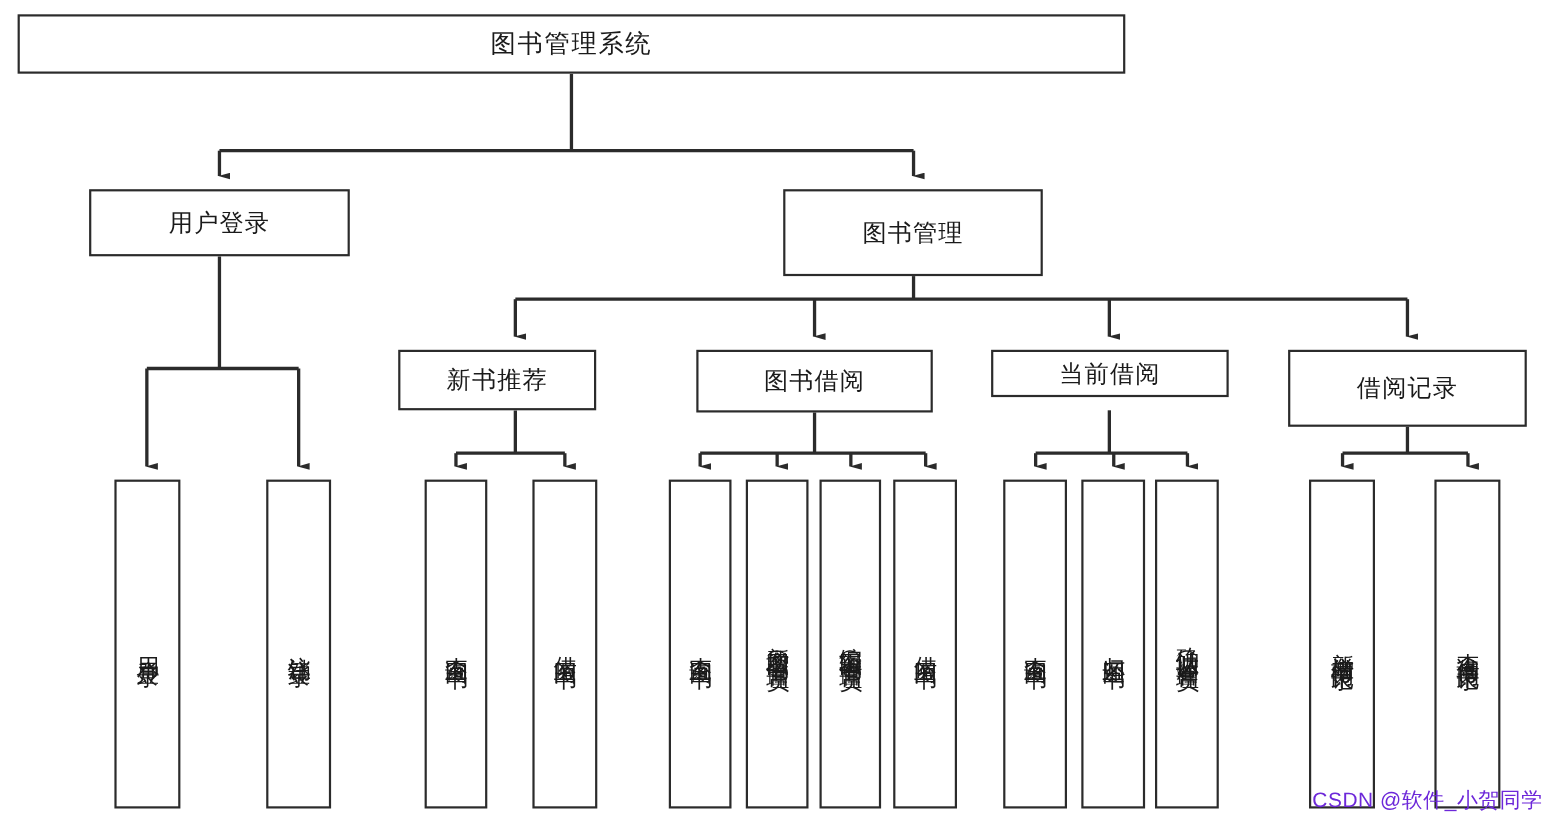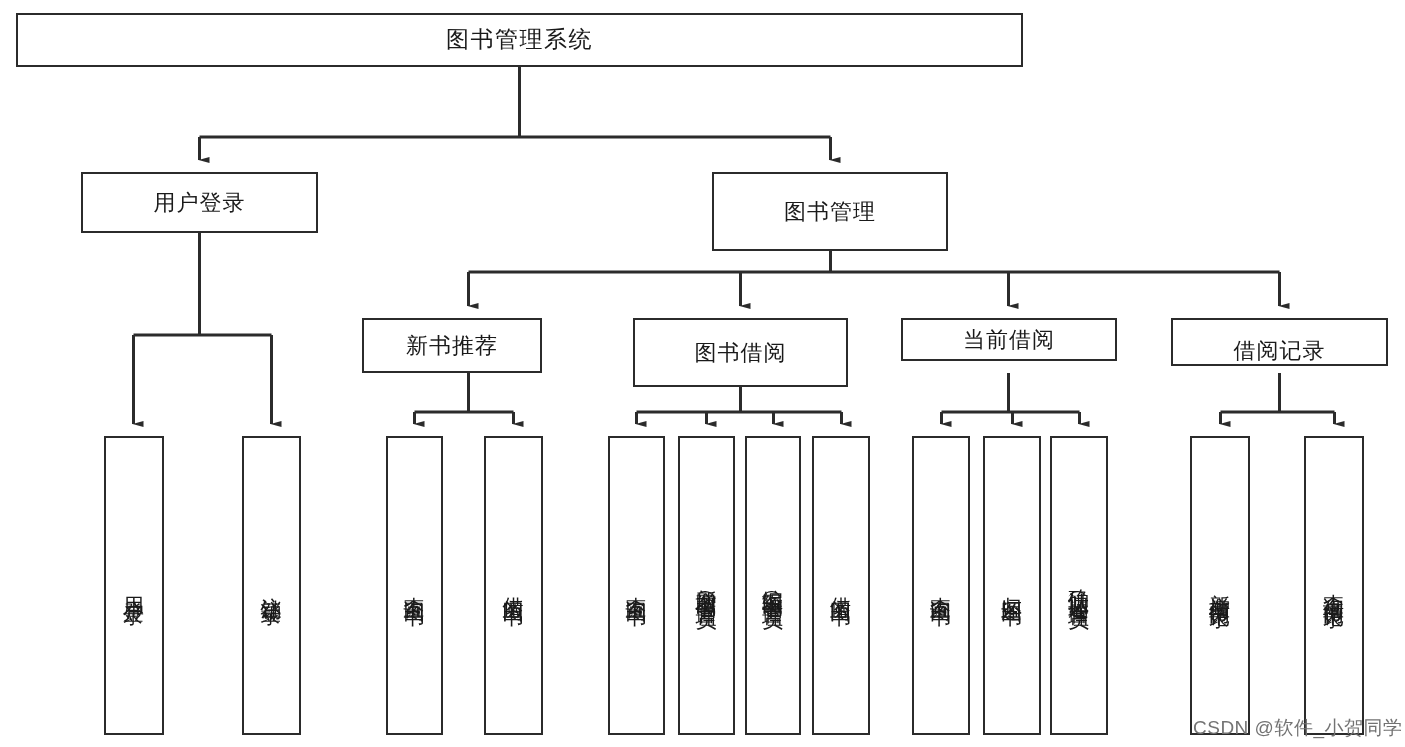--- a/index.html
+++ b/index.html
@@ -52,21 +52,21 @@
     writing-mode:vertical-rl;
     text-orientation:upright;
     font-size:21px;
     letter-spacing:3px;
     line-height:1;
     white-space:nowrap;
   }
   .watermark{
     position:absolute;
     font-size:19px;
-    color:#737373;
+    color:#6d28d9;
     white-space:nowrap;
     letter-spacing:0.5px;
     user-select:none;
   }
 </style>
 </head>
 <body>
 
 <div id="stage">
 
@@ -129,27 +129,27 @@
   <div class="node h-node" id="n-l2-0" style="left: 81px; top: 172px; width: 237px; height: 61px;">
     <span class="lbl">用户登录</span>
   </div>
   <div class="node h-node" id="n-l2-1" style="left: 712px; top: 172px; width: 236px; height: 79px;">
     <span class="lbl">图书管理</span>
   </div>
 
   <div class="node h-node" id="n-l3-0" style="left: 362px; top: 318px; width: 180px; height: 55px;">
     <span class="lbl">新书推荐</span>
   </div>
-  <div class="node h-node" id="n-l3-1" style="left: 633px; top: 318px; width: 215px; height: 69px;">
+  <div class="node h-node" id="n-l3-1" style="left: 633px; top: 318px; width: 215px; height: 57px;">
     <span class="lbl">图书借阅</span>
   </div>
   <div class="node h-node" id="n-l3-2" style="left: 901px; top: 318px; width: 216px; height: 43px;">
     <span class="lbl">当前借阅</span>
   </div>
-  <div class="node h-node" id="n-l3-3" style="left: 1171px; top: 318px; width: 217px; height: 48px; align-items: flex-end;">
+  <div class="node h-node" id="n-l3-3" style="left: 1171px; top: 318px; width: 217px; height: 70px;">
     <span class="lbl">借阅记录</span>
   </div>
 
   <div class="node v-node" id="n-lf-0" style="left: 104px; top: 436px; width: 60px; height: 299px;">
     <span class="lbl">用户登录</span>
   </div>
   <div class="node v-node" id="n-lf-1" style="left: 242px; top: 436px; width: 59px; height: 299px;">
     <span class="lbl">注销登录</span>
   </div>
   <div class="node v-node" id="n-lf-2" style="left: 386px; top: 436px; width: 57px; height: 299px;">

